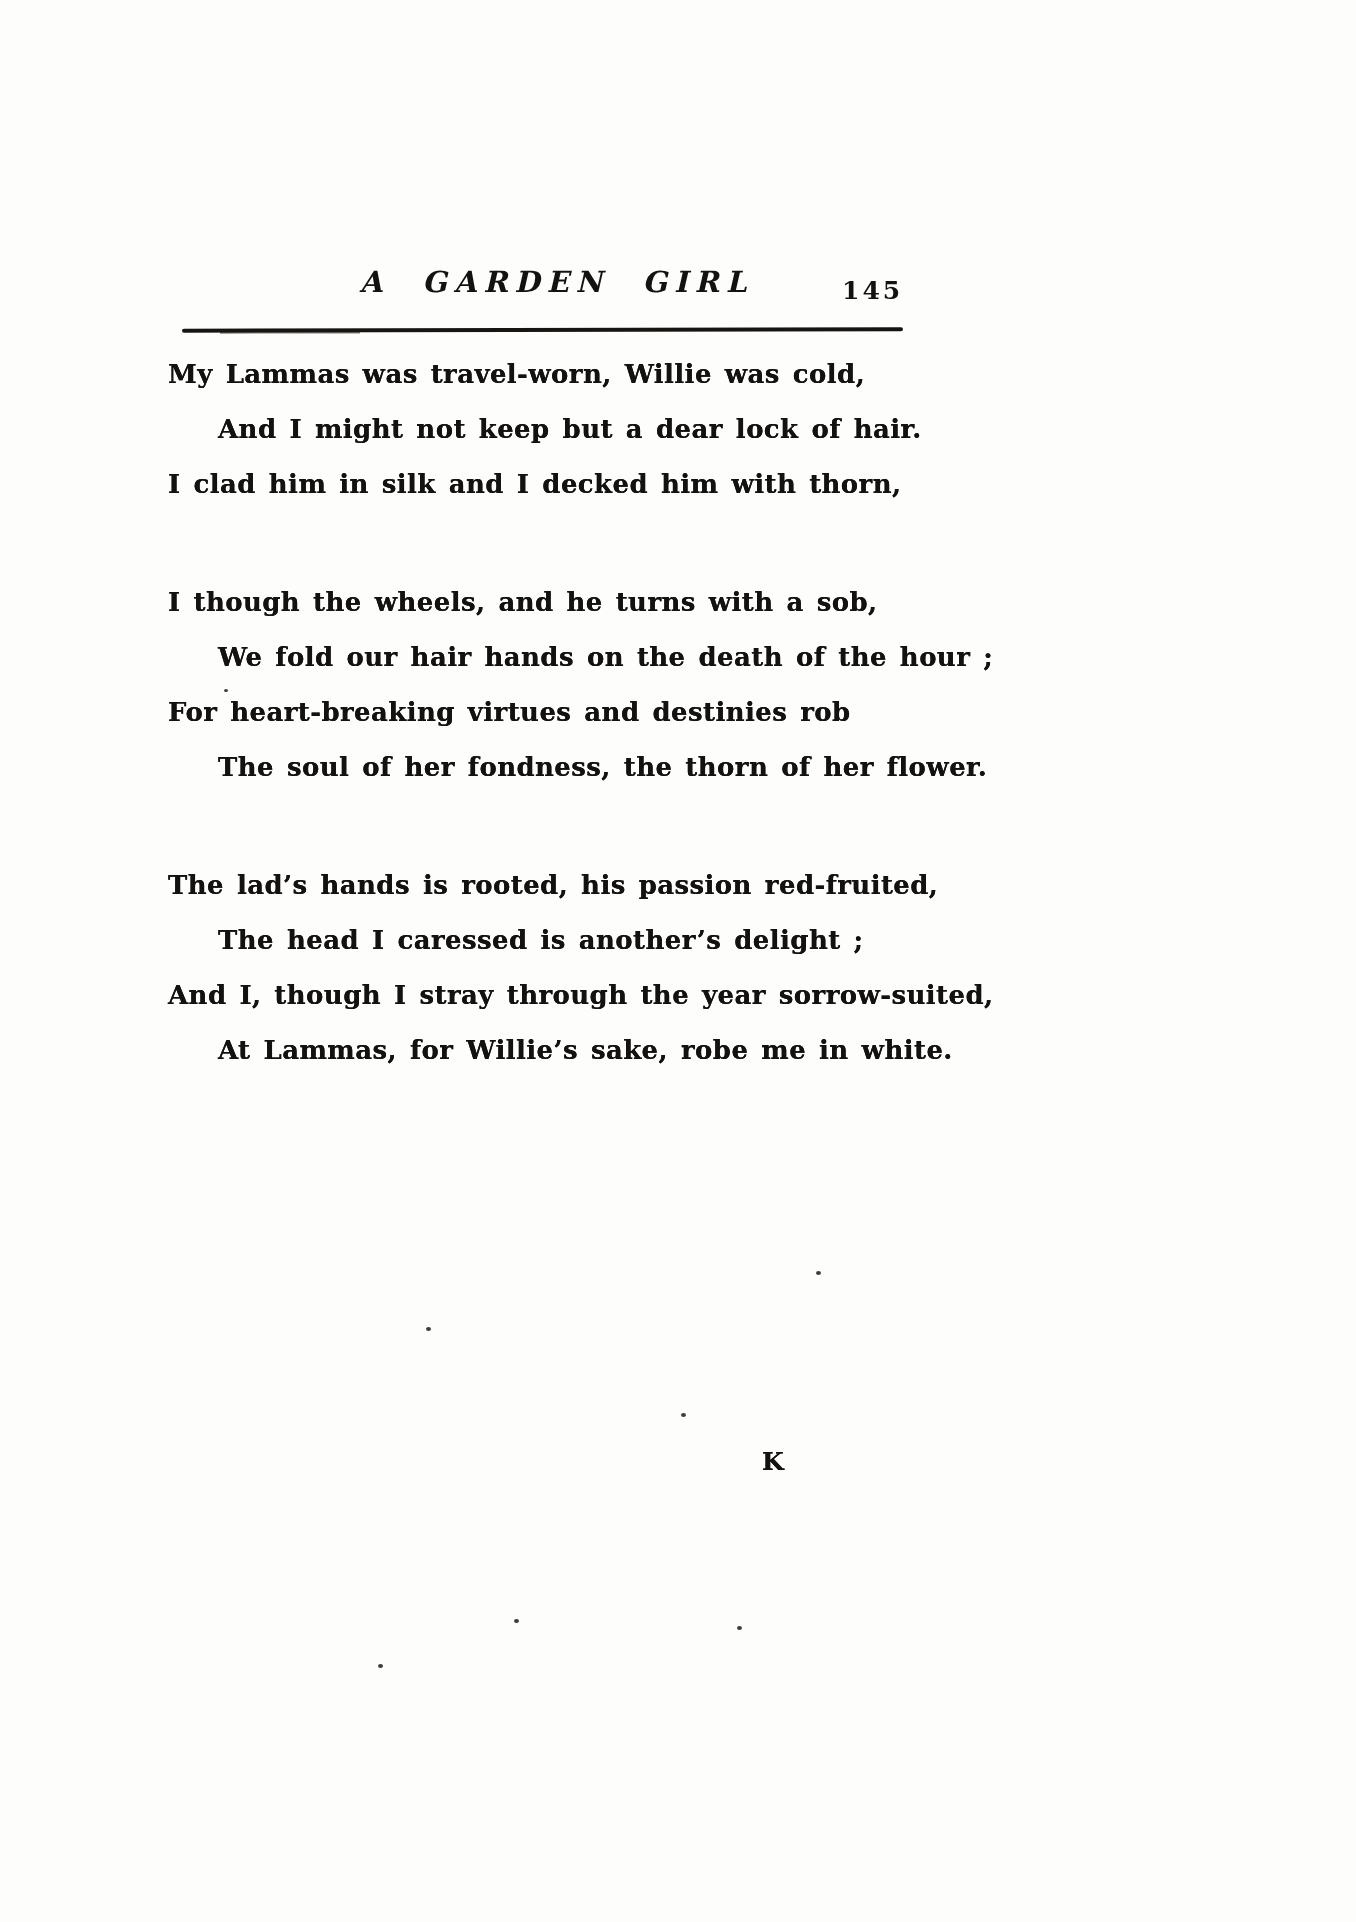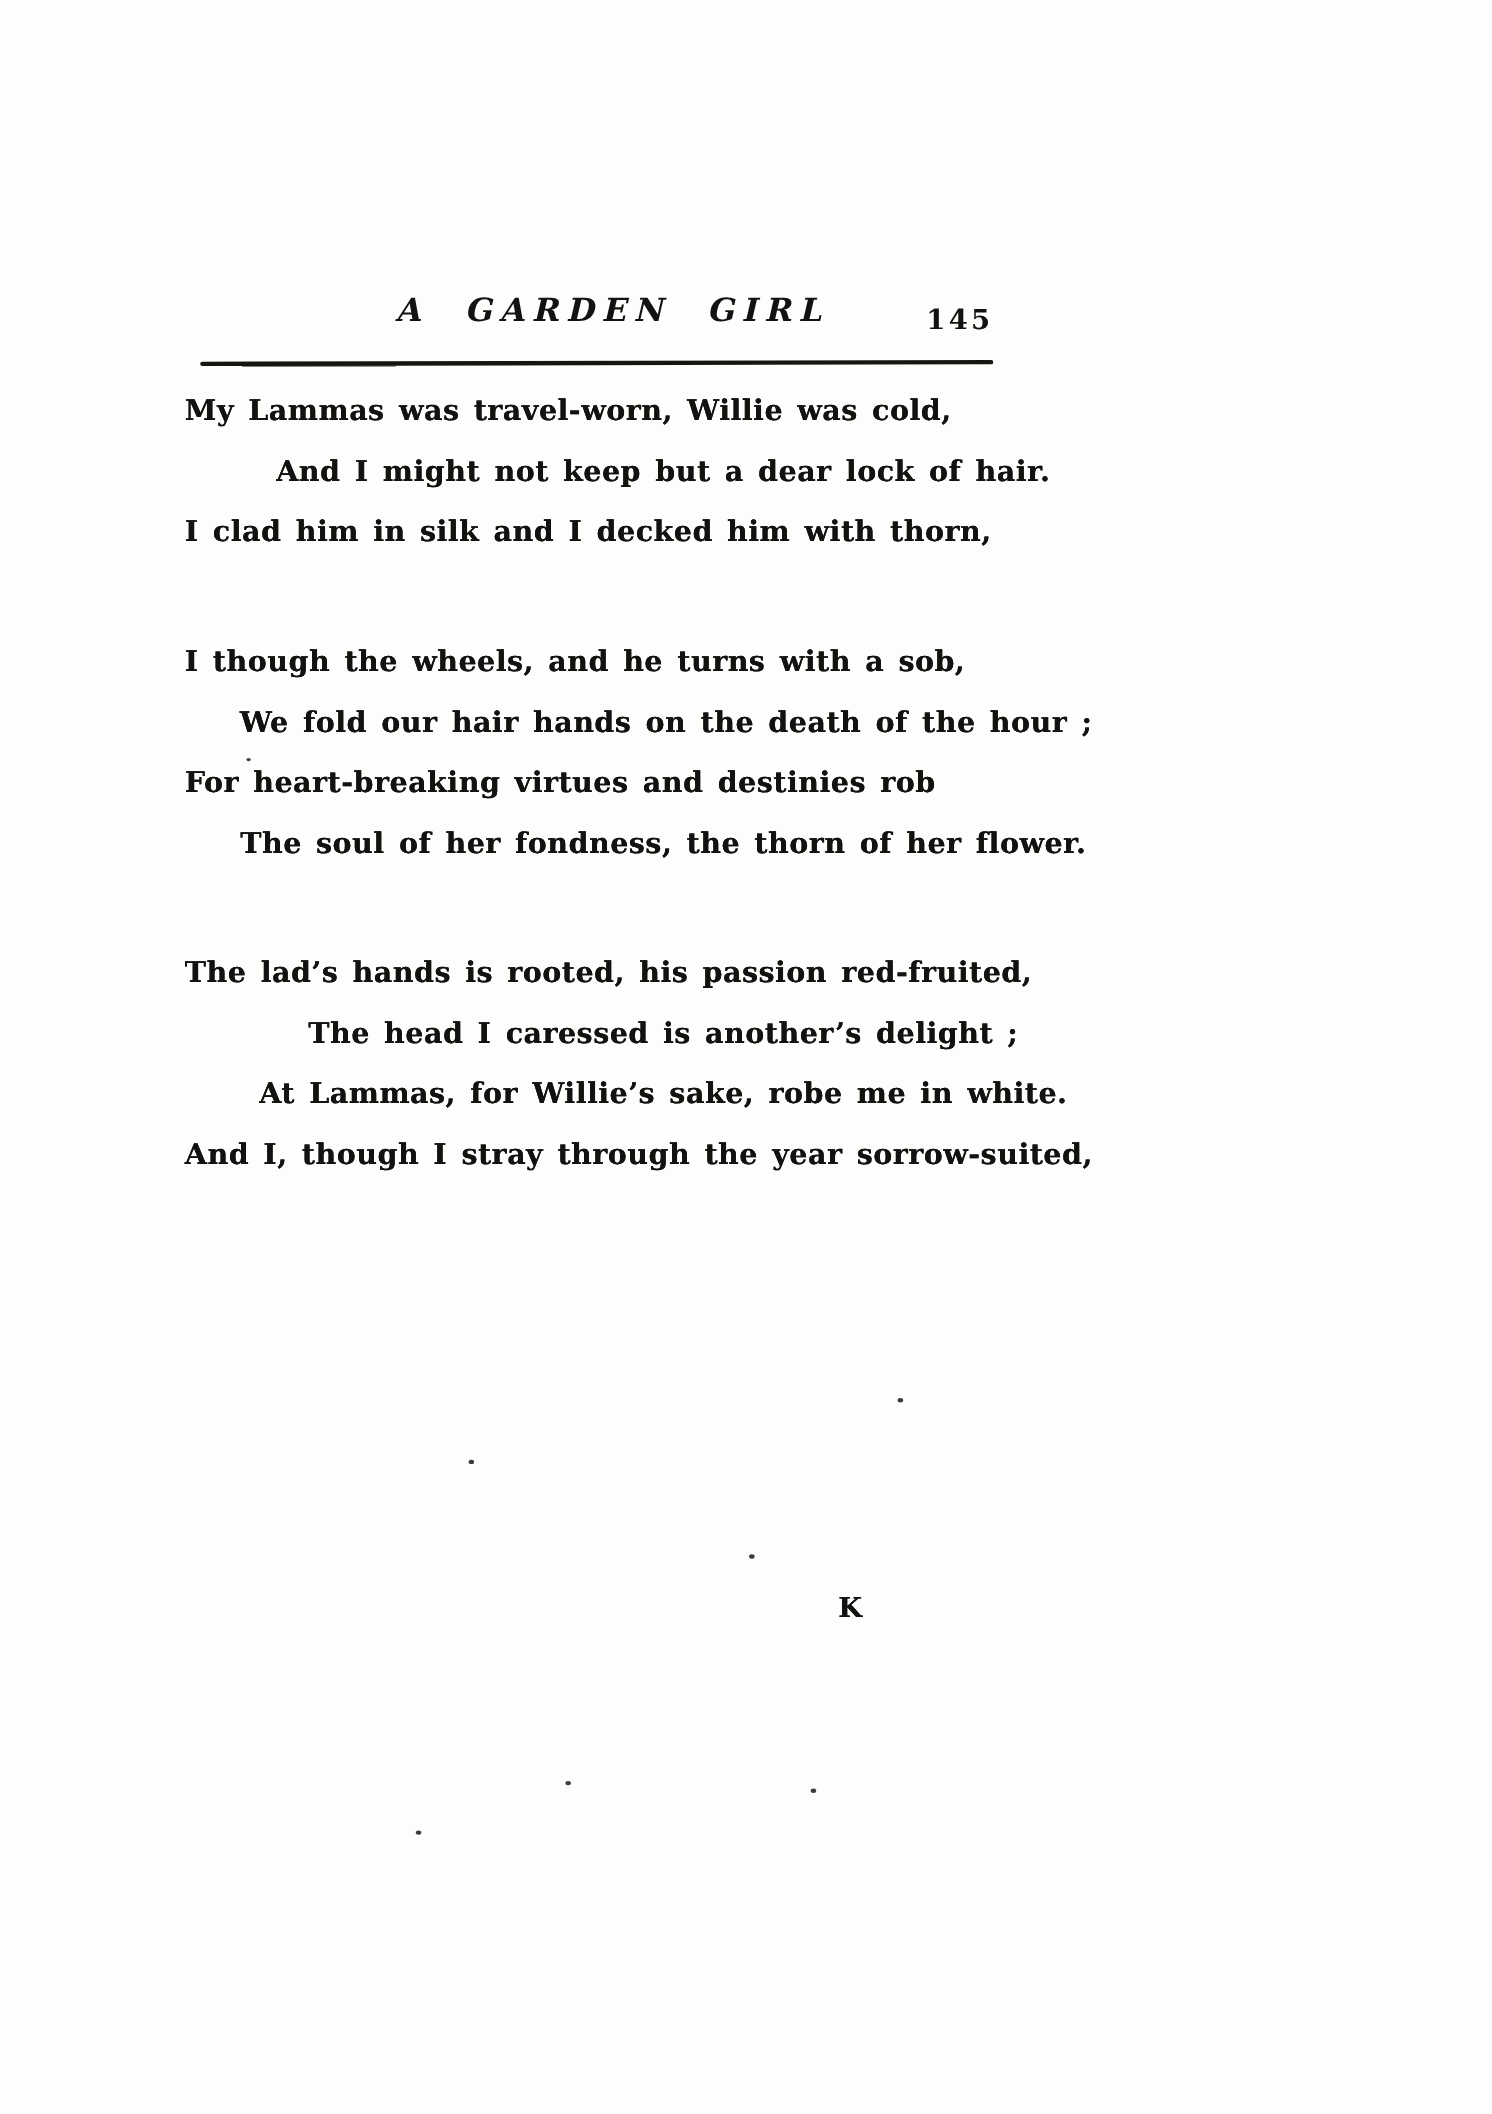--- a/index.html
+++ b/index.html
@@ -71,21 +71,21 @@
   .stanza + .stanza { margin-top: 63px; }
   .line {
     font-weight: 700;
     font-size: 26px;
     line-height: 55px;
     letter-spacing: 0.4px;
     word-spacing: 3.5px;
     white-space: nowrap;
     text-shadow: 0 0 0.6px currentColor;
   }
-  .line.indent { margin-left: 50px; text-align: center; }
+  .line.indent { margin-left: 50px; }
 
   
   .signature-mark {
     position: absolute;
     left: 762px;
     top: 1447px;
     font-weight: 700;
     font-size: 25px;
     letter-spacing: 1px;
     text-shadow: 0 0 0.6px currentColor;
@@ -123,22 +123,22 @@
     <div class="stanza">
       <div class="line">I though the wheels, and he turns with a sob,</div>
       <div class="line indent">We fold our hair hands on the death of the hour ;</div>
       <div class="line">For heart-breaking virtues and destinies rob</div>
       <div class="line indent">The soul of her fondness, the thorn of her flower.</div>
     </div>
 
     <div class="stanza">
       <div class="line">The lad’s hands is rooted, his passion red-fruited,</div>
       <div class="line indent">The head I caressed is another’s delight ;</div>
+      <div class="line">And I, though I stray through the year sorrow-suited,</div>
       <div class="line indent">At Lammas, for Willie’s sake, robe me in white.</div>
-      <div class="line">And I, though I stray through the year sorrow-suited,</div>
     </div>
 
   </div>
 
   <div class="signature-mark">K</div>
 
   <div class="speck" style="left:224px; top:689px; width:4px; height:3px;"></div>
   <div class="speck" style="left:816px; top:1271px;"></div>
   <div class="speck" style="left:426px; top:1327px;"></div>
   <div class="speck" style="left:681px; top:1413px;"></div>

